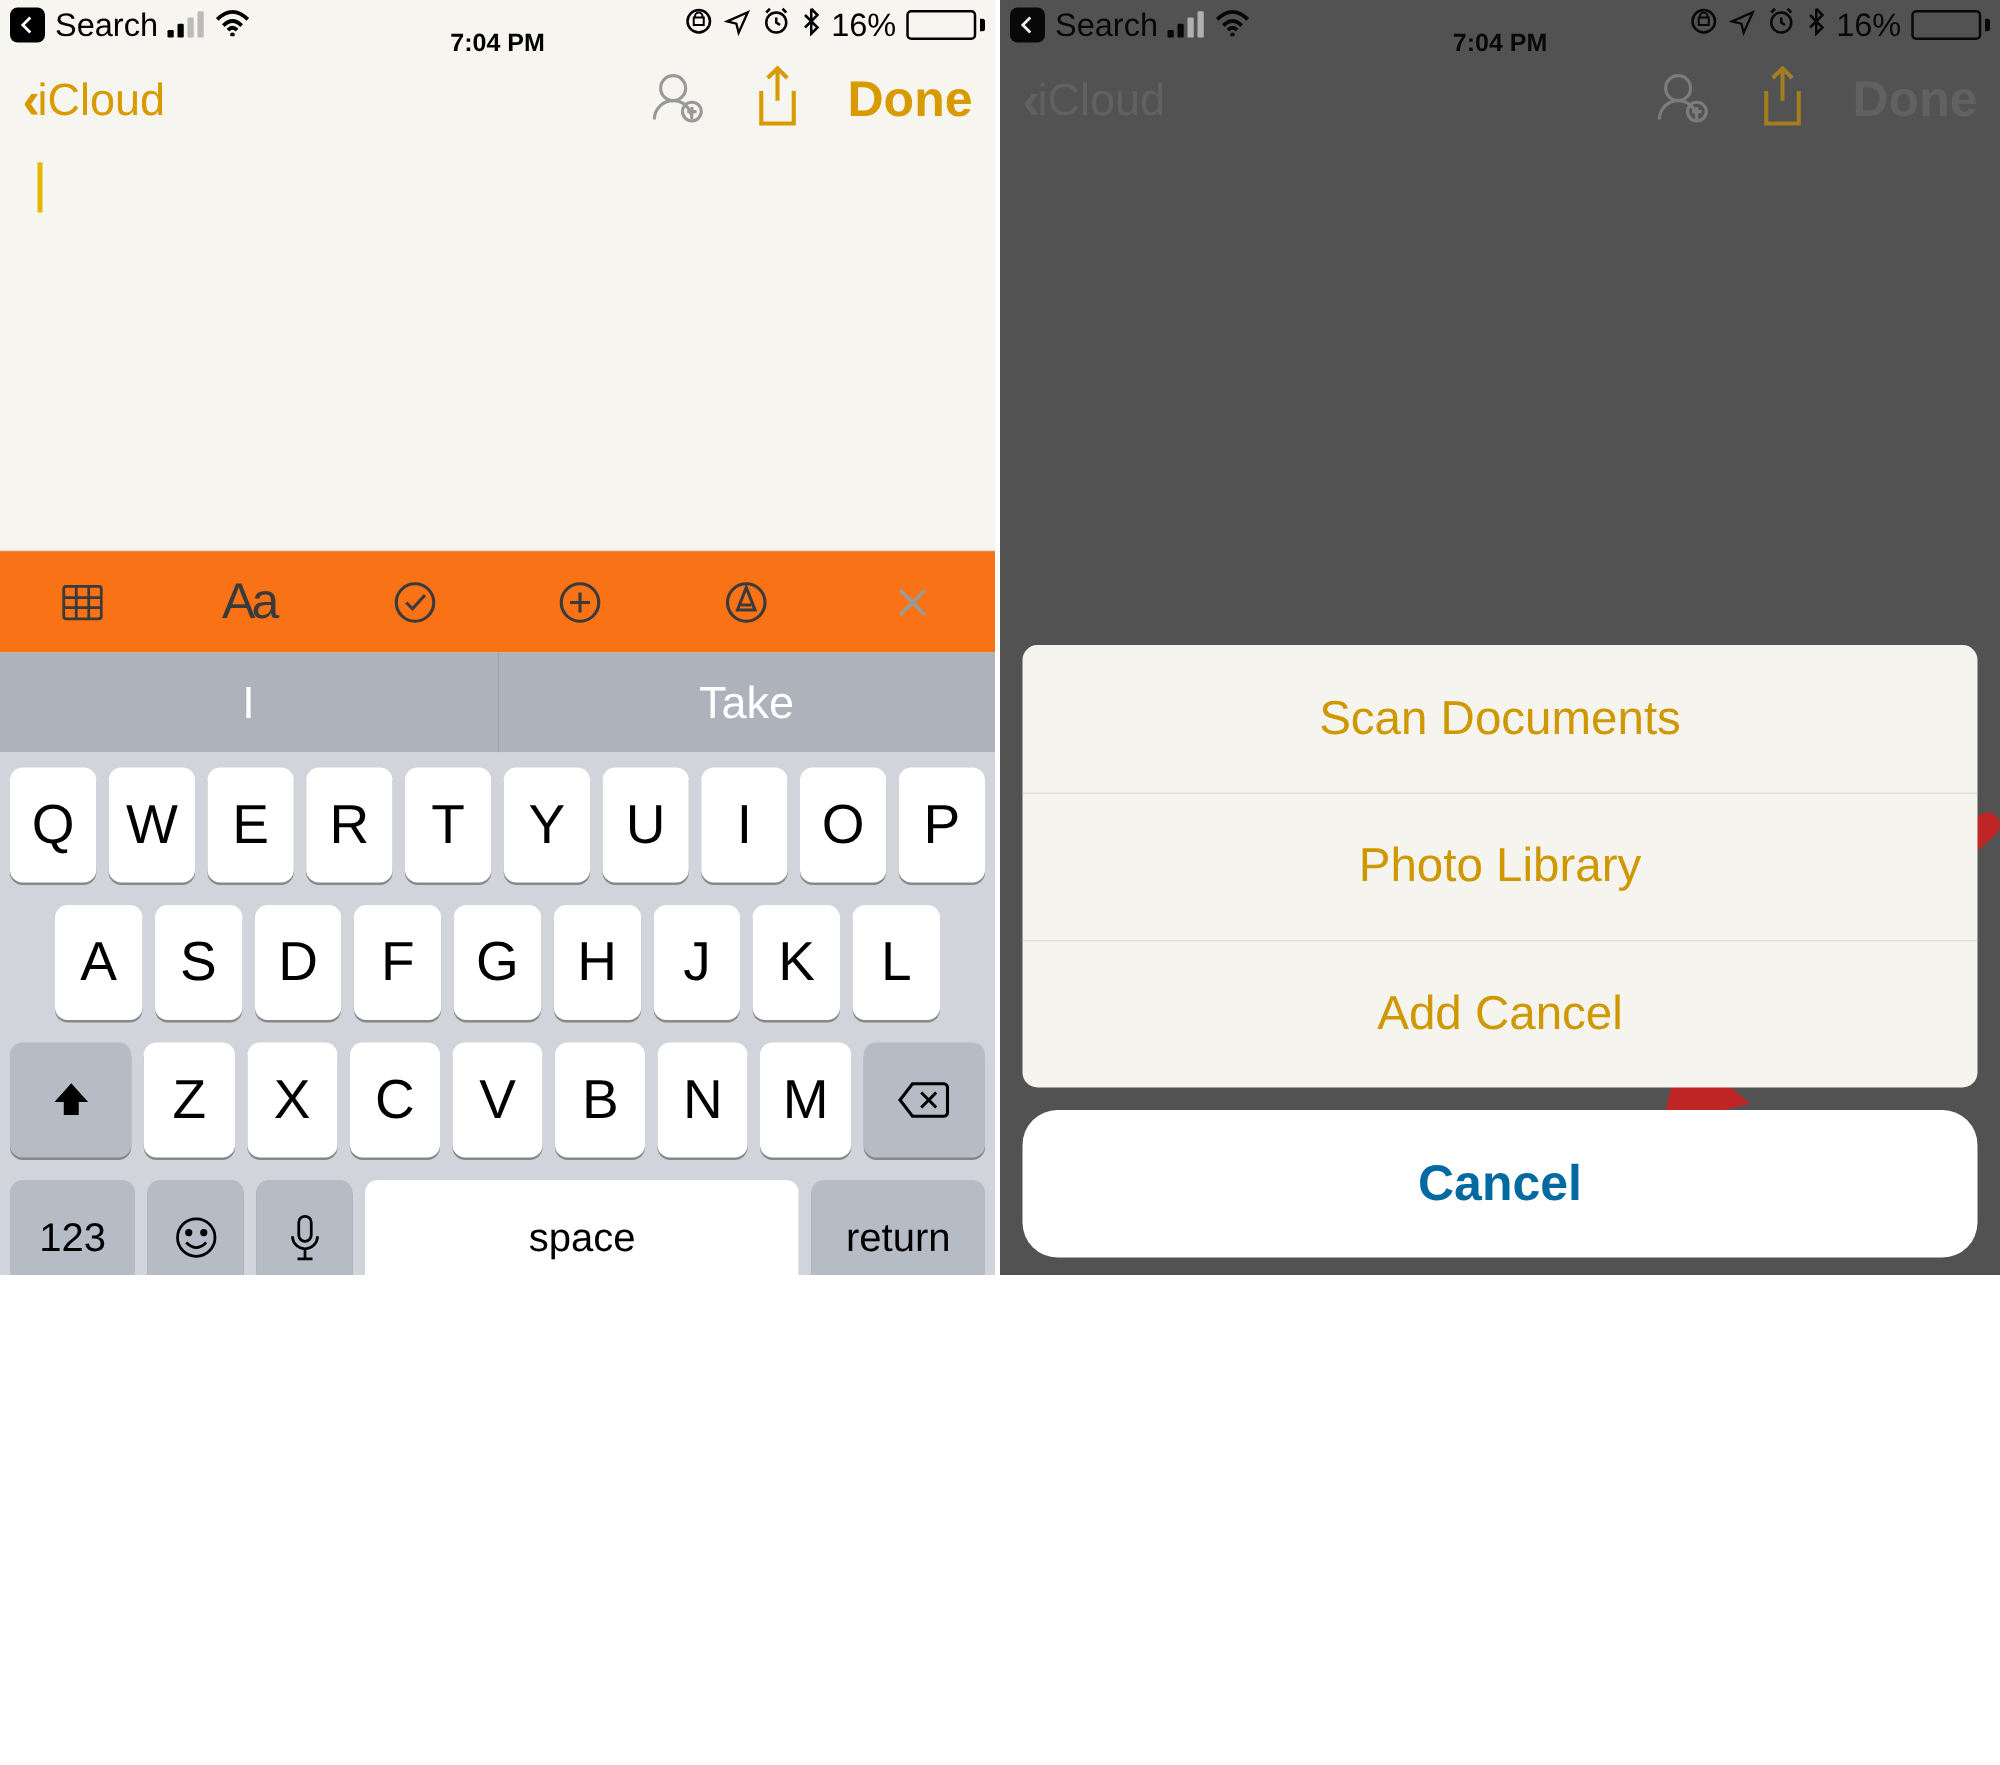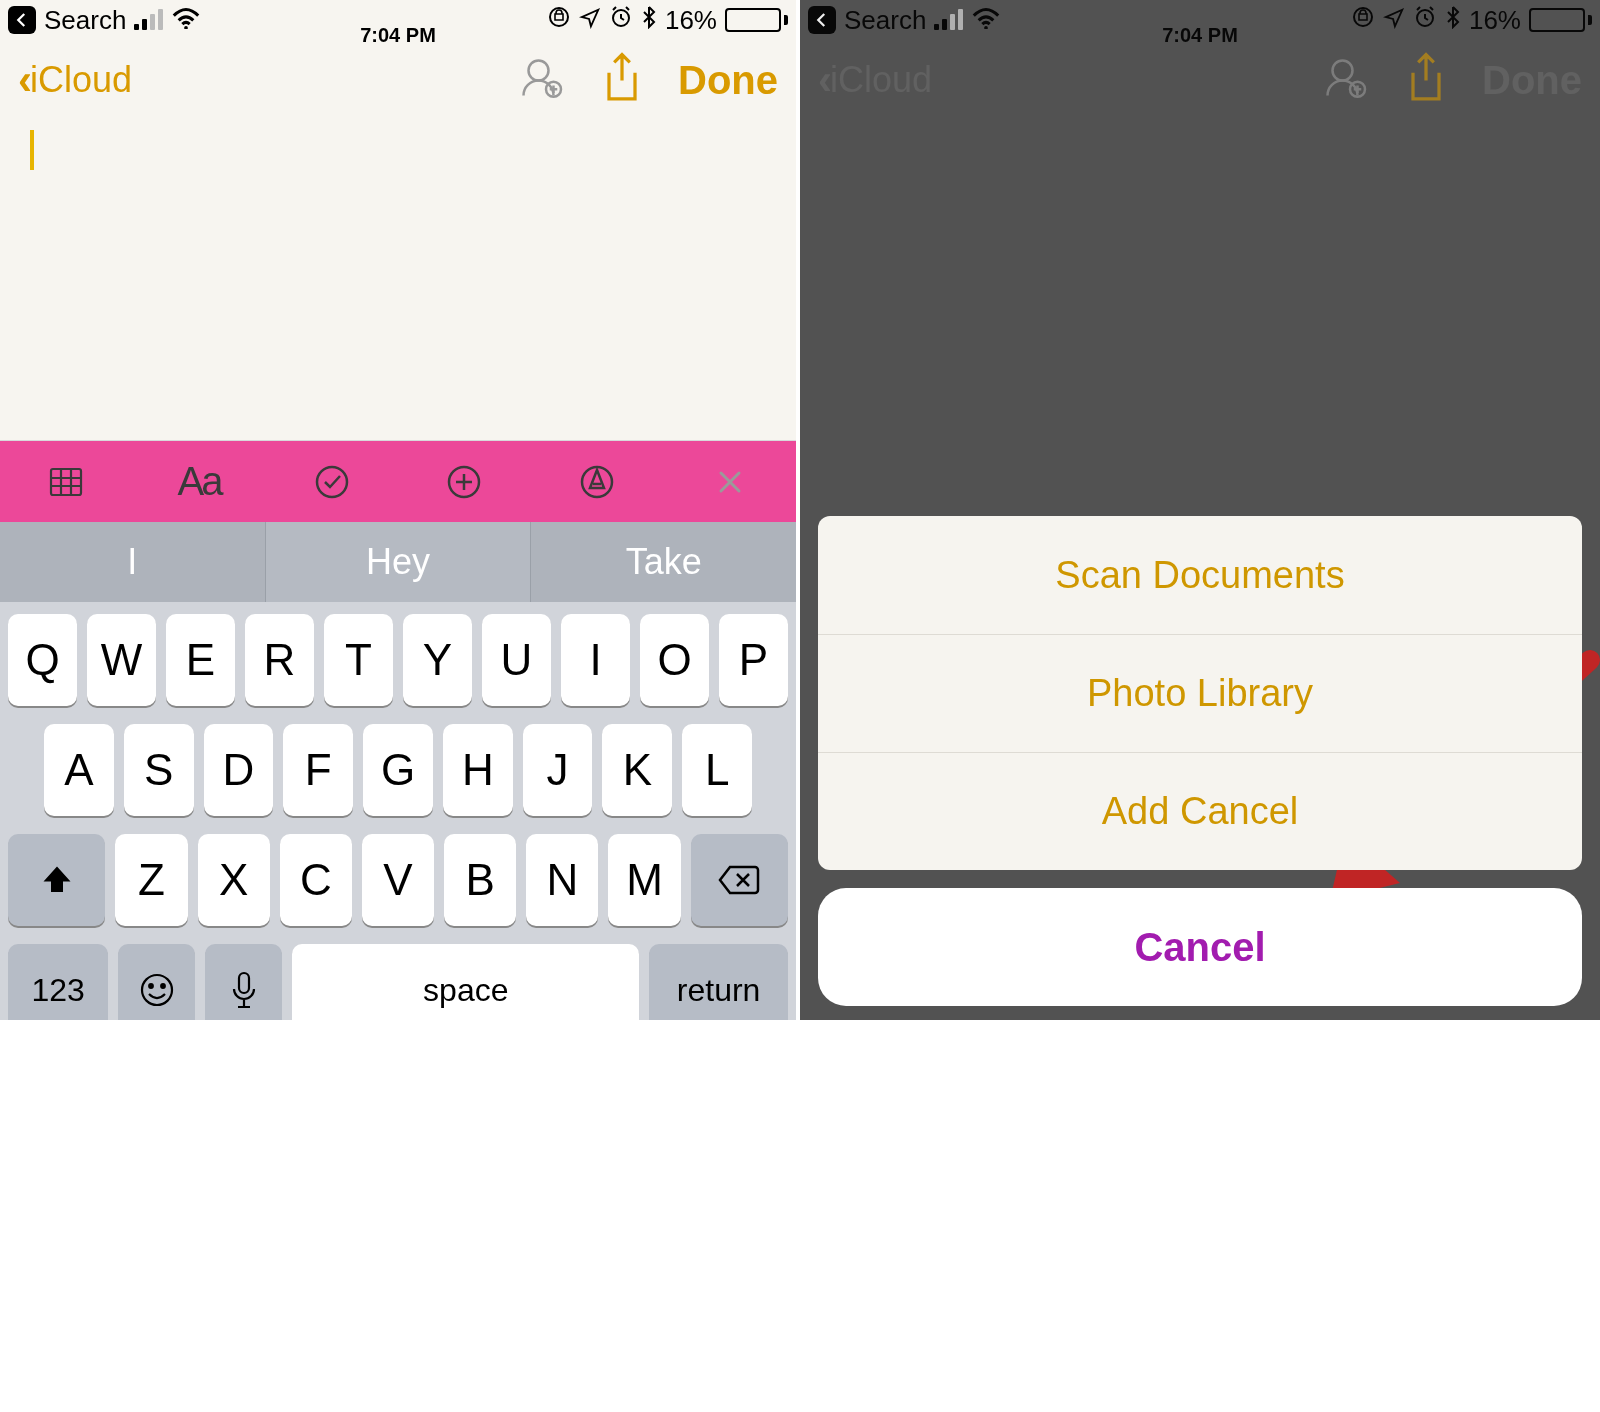--- a/index.html
+++ b/index.html
@@ -33,21 +33,21 @@
 
   
   .note-body { background: #f7f5f0; height: 100%; position: absolute; top: 0; left: 0; right: 0; padding-top: 130px; padding-left: 30px; }
   .cursor { width: 4px; height: 40px; background: #e7b400; display: inline-block; }
 
   
   .arrow { position: absolute; pointer-events: none; }
   .arrow svg { display: block; }
 
   
-  .kb-toolbar { position: absolute; left: 0; right: 0; height: 82px; background: #ec4899; display: flex; align-items: center; border-top: 1px solid #d8d9db; }
+  .kb-toolbar { position: absolute; left: 0; right: 0; height: 82px; background: #f97316; display: flex; align-items: center; border-top: 1px solid #d8d9db; }
   .kb-toolbar .tb-item { flex: 1; display: flex; align-items: center; justify-content: center; color: #3a3a3a; }
   .kb-toolbar .tb-item svg { width: 40px; height: 40px; }
   .tb-aa { font-size: 40px; letter-spacing: -3px; }
 
   
   .pred-row { position: absolute; left: 0; right: 0; height: 80px; display: flex; }
   .pred-cell { flex: 1; display: flex; align-items: center; justify-content: center; color: #fff; font-size: 36px; background: #aeb3bb; }
   .pred-cell + .pred-cell { border-left: 1px solid #9aa0a8; }
   .pred-cell.mid { background: #b5bac2; }
 
@@ -64,21 +64,21 @@
   .krow.r4 .key.emoji, .krow.r4 .key.mic { flex: 1; background:#b6bcc6;}
   .krow.r4 .key.return { flex: 1.8; background:#b6bcc6; }
   .krow.r4 { margin-bottom: 4px; }
 
   
   .dim { position: absolute; inset: 0; background: rgba(0,0,0,0.42); }
   .sheet-wrap { position: absolute; left: 18px; right: 18px; bottom: 14px; }
   .sheet { background: #f6f4ef; border-radius: 12px; overflow: hidden; margin-bottom: 18px; }
   .sheet-item { height: 118px; display: flex; align-items: center; justify-content: center; font-size: 38px; color: #cf9700; border-top: 1px solid #dedbd4; }
   .sheet-item:first-child { border-top: none; }
-  .cancel-btn { background: #fff; border-radius: 28px; height: 118px; display: flex; align-items: center; justify-content: center; font-size: 40px; font-weight: 700; color: #a21caf; }
+  .cancel-btn { background: #fff; border-radius: 28px; height: 118px; display: flex; align-items: center; justify-content: center; font-size: 40px; font-weight: 700; color: #0369a1; }
 
   .right .nav-bar, .right .status-bar { opacity: .9; }
 </style>
 </head>
 <body>
 
 <div class="phone left">
   <div class="note-body">
     <span class="cursor"></span>
   </div>
@@ -202,21 +202,20 @@
     </div>
     <div class="tb-item">
       <svg viewBox="0 0 40 40" fill="none" stroke="#9a9a9a" stroke-width="3" stroke-linecap="round">
           <path d="M11 11 L29 29 M29 11 L11 29"></path>
         </svg>
     </div>
   </div>
 
   <div class="pred-row" style="bottom:418px;">
     <div class="pred-cell">I</div>
-    <div class="pred-cell mid">Hey</div>
     <div class="pred-cell">Take</div>
   </div>
 
   <div class="keyboard" style="height:418px;">
     <div class="krow r1">
       <div class="key">Q</div>
       <div class="key">W</div>
       <div class="key">E</div>
       <div class="key">R</div>
       <div class="key">T</div>

